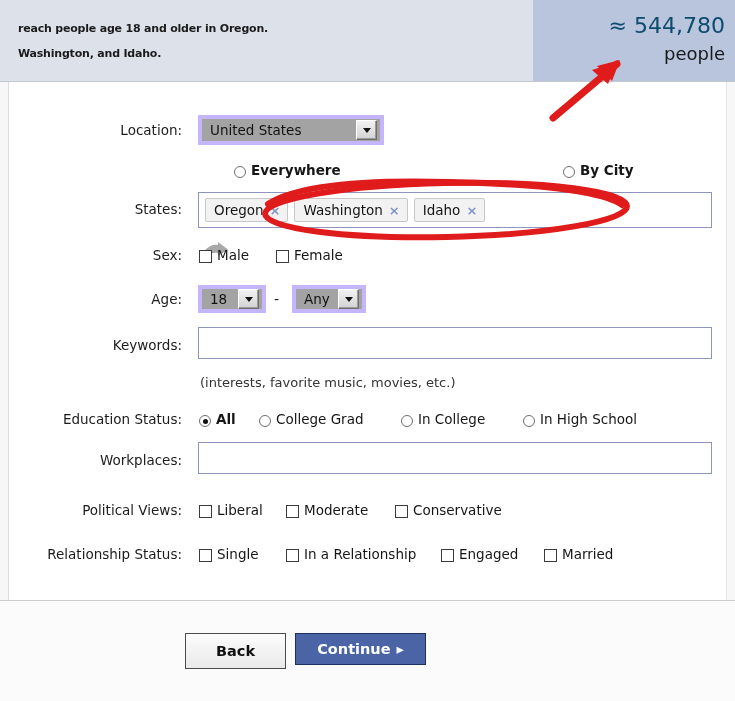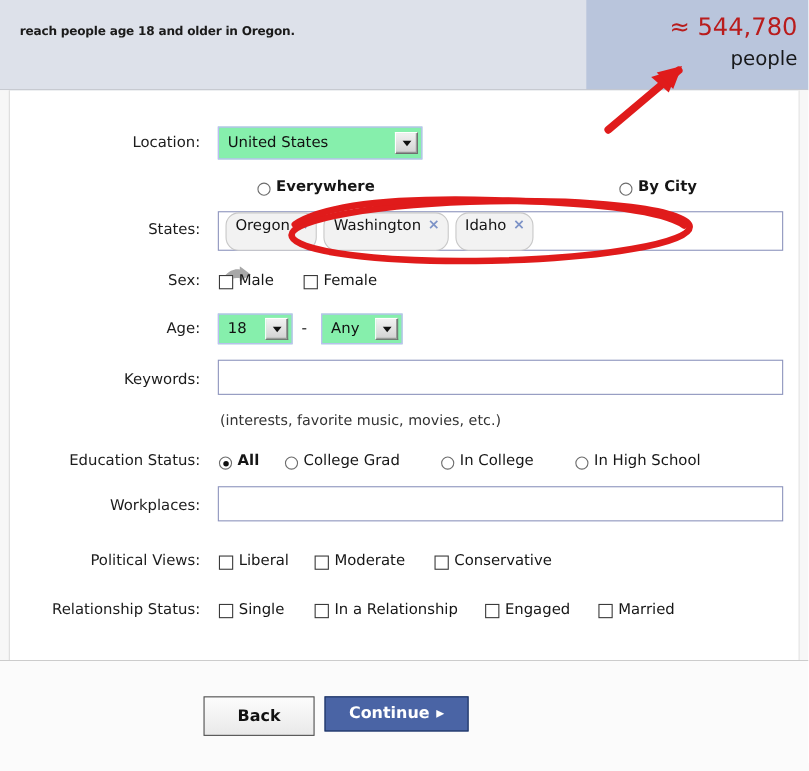--- a/index.html
+++ b/index.html
@@ -27,21 +27,21 @@
     position:absolute;left:533px;top:0;width:202px;height:81px;
     background:#b9c5dc;
   }
   .headline{
     position:absolute;left:18px;top:16px;width:500px;
     font-size:11px;font-weight:bold;color:#1b1b1b;
     line-height:25px;letter-spacing:-0.2px;
   }
   .reach-count{
     position:absolute;right:10px;top:13px;
-    font-size:22px;color:#b91c1c;letter-spacing:0px;
+    font-size:22px;color:#0c4a6e;letter-spacing:0px;
     text-align:right;white-space:nowrap;
   }
   .reach-label{
     position:absolute;right:10px;top:43px;
     font-size:18px;color:#18191b;text-align:right;
   }
 
   
   .frame-left{
     position:absolute;left:0;top:82px;width:9px;height:519px;
@@ -70,22 +70,22 @@
   .tinput{
     position:absolute;left:198px;width:514px;height:32px;
     background:#fff;border:1px solid #8d94bd;box-sizing:border-box;
   }
   .hint{
     position:absolute;left:200px;font-size:13px;color:#333;
   }
 
   
   .sel{
-    position:absolute;height:28px;background:#86efac;
-    border:1px solid #c4b5fd;box-sizing:border-box;
+    position:absolute;height:28px;background:#a3a3a3;
+    border:4px solid #c4b5fd;box-sizing:border-box;
     display:flex;align-items:center;
   }
   .sel .seltext{
     padding-left:8px;font-size:13.5px;color:#111;flex:1;white-space:nowrap;
   }
   .sel .arrowbtn{
     width:21px;height:20px;margin-right:3px;
     background:linear-gradient(#f2f2f2,#d2d2d2);
     border:1px solid #ffffff;
     border-right-color:#6f6f6f;border-bottom-color:#6f6f6f;
@@ -101,21 +101,21 @@
 
   
   .tokenfield{
     position:absolute;left:198px;width:514px;height:36px;
     background:#fff;border:1px solid #8d94bd;box-sizing:border-box;
     display:flex;align-items:center;padding-left:6px;gap:6px;
   }
   .token{
     display:flex;align-items:center;gap:6px;
     background:#f2f2f2;border:1px solid #c8c8c8;
-    border-radius:12px;padding:3px 7px 14px 8px;
+    border-radius:2px;padding:3px 7px 3px 8px;
     font-size:13.5px;color:#141414;white-space:nowrap;
   }
   .token .x{color:#7d93c7;font-size:13px;font-weight:bold;cursor:pointer;}
 
   
   .opt{position:absolute;display:flex;align-items:flex-end;gap:5px;white-space:nowrap;}
   .opt .txt{font-size:13.5px;color:#161616;font-weight:normal;}
   .opt.b .txt{font-weight:bold;}
   .radio{
     width:12px;height:12px;border-radius:50%;
@@ -160,20 +160,21 @@
 <div class="page">
 
   <div class="header">
     <div class="header-left"></div>
     <div class="header-right">
       <div class="reach-count">≈ 544,780</div>
       <div class="reach-label">people</div>
     </div>
     <div class="headline">
       <span>reach people age 18 and older in Oregon.</span><br>
+      <span>Washington, and Idaho.</span>
     </div>
   </div>
 
   <div class="frame-left"></div>
   <div class="frame-right"></div>
 
   <div class="form">
 
     <div class="lblbox" style="top:40px">Location:</div>
     <div class="sel" style="left:198px;top:33px;width:186px;height:30px">

